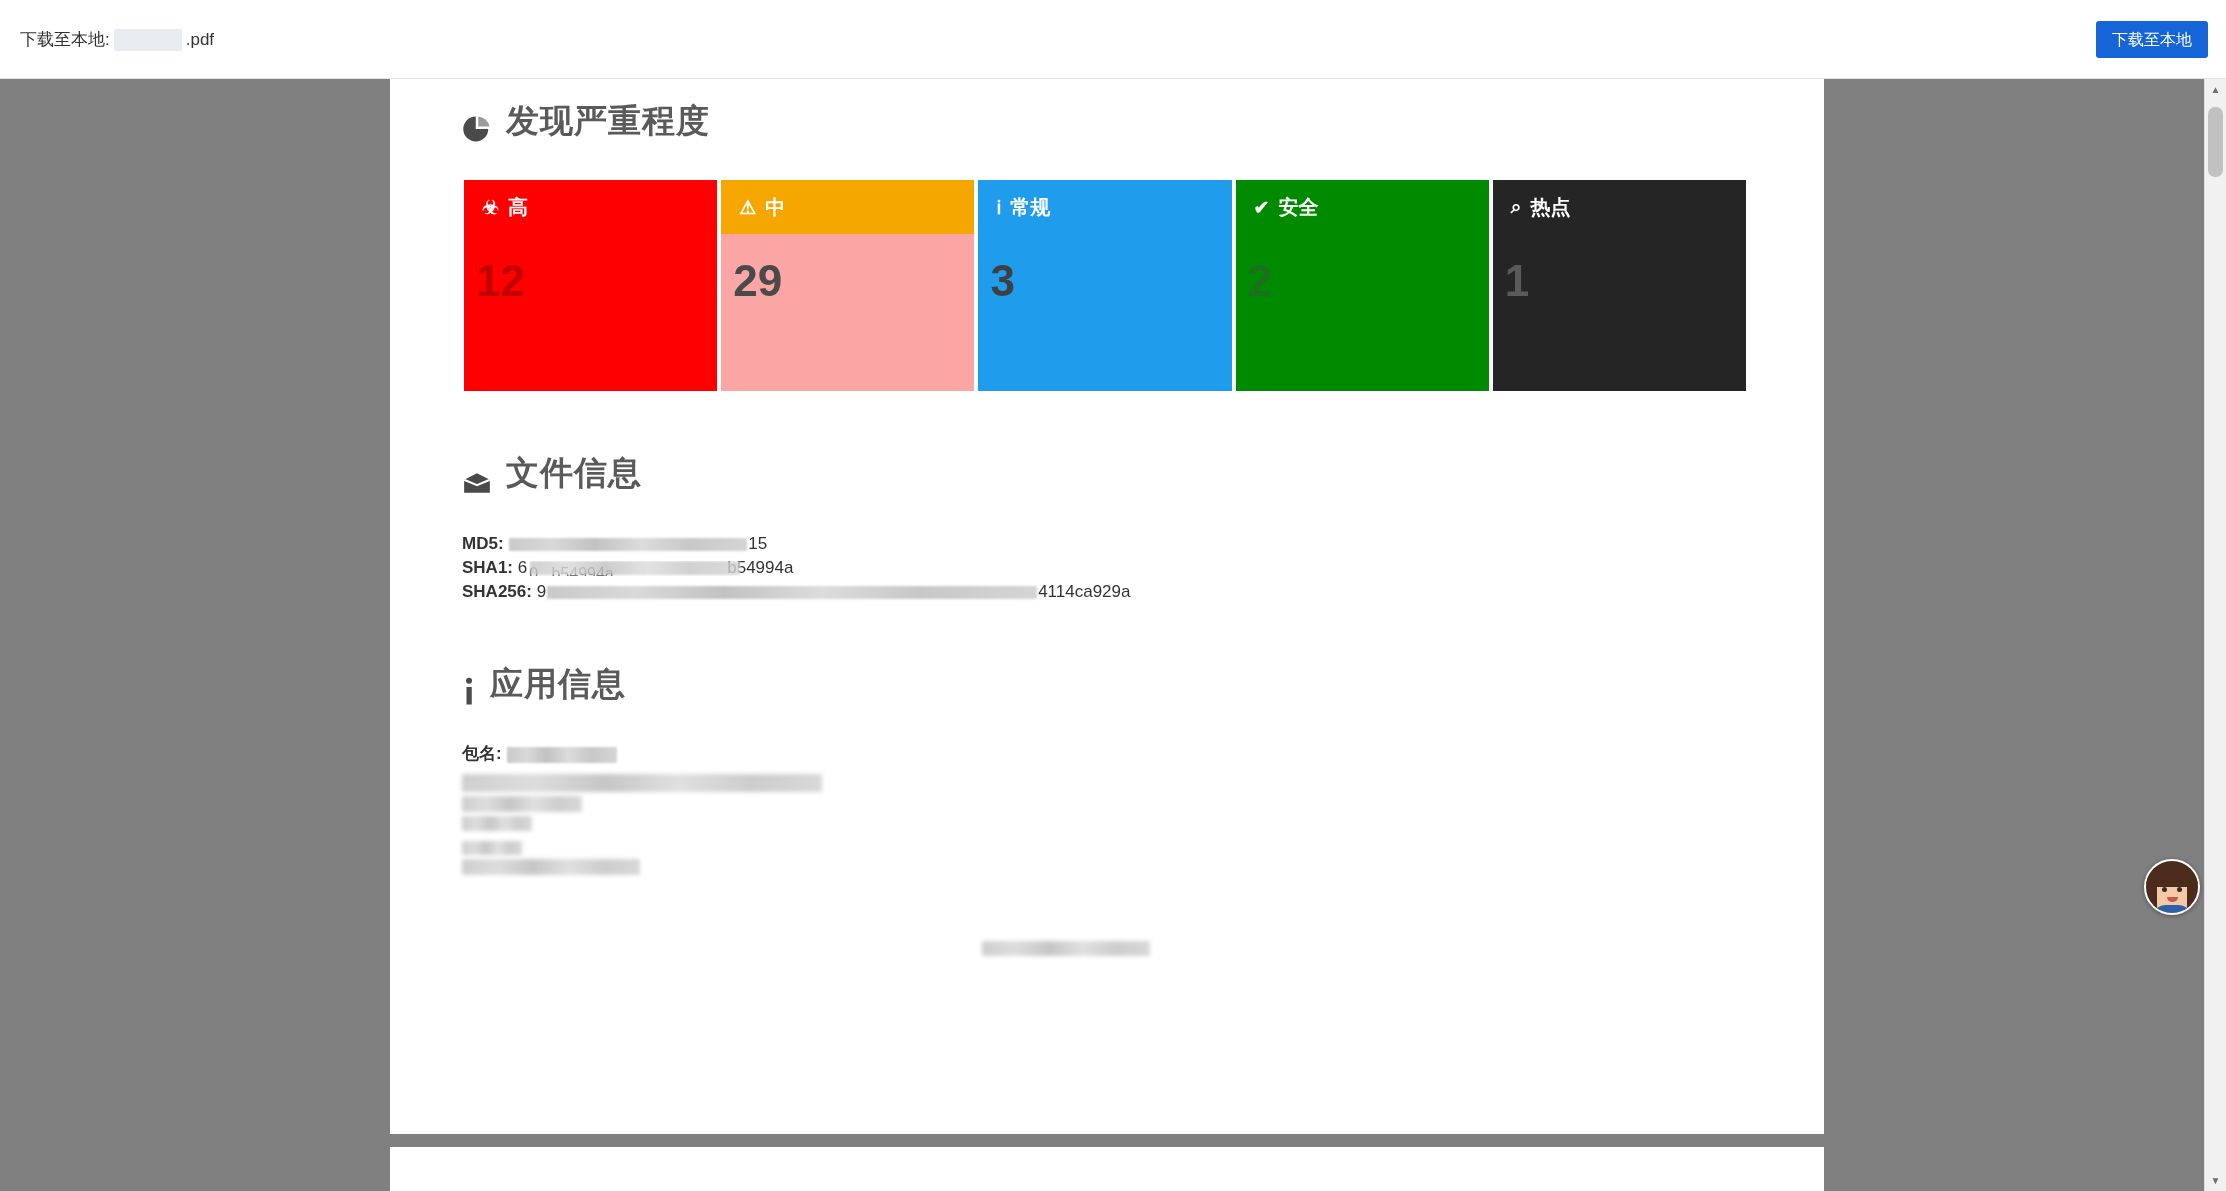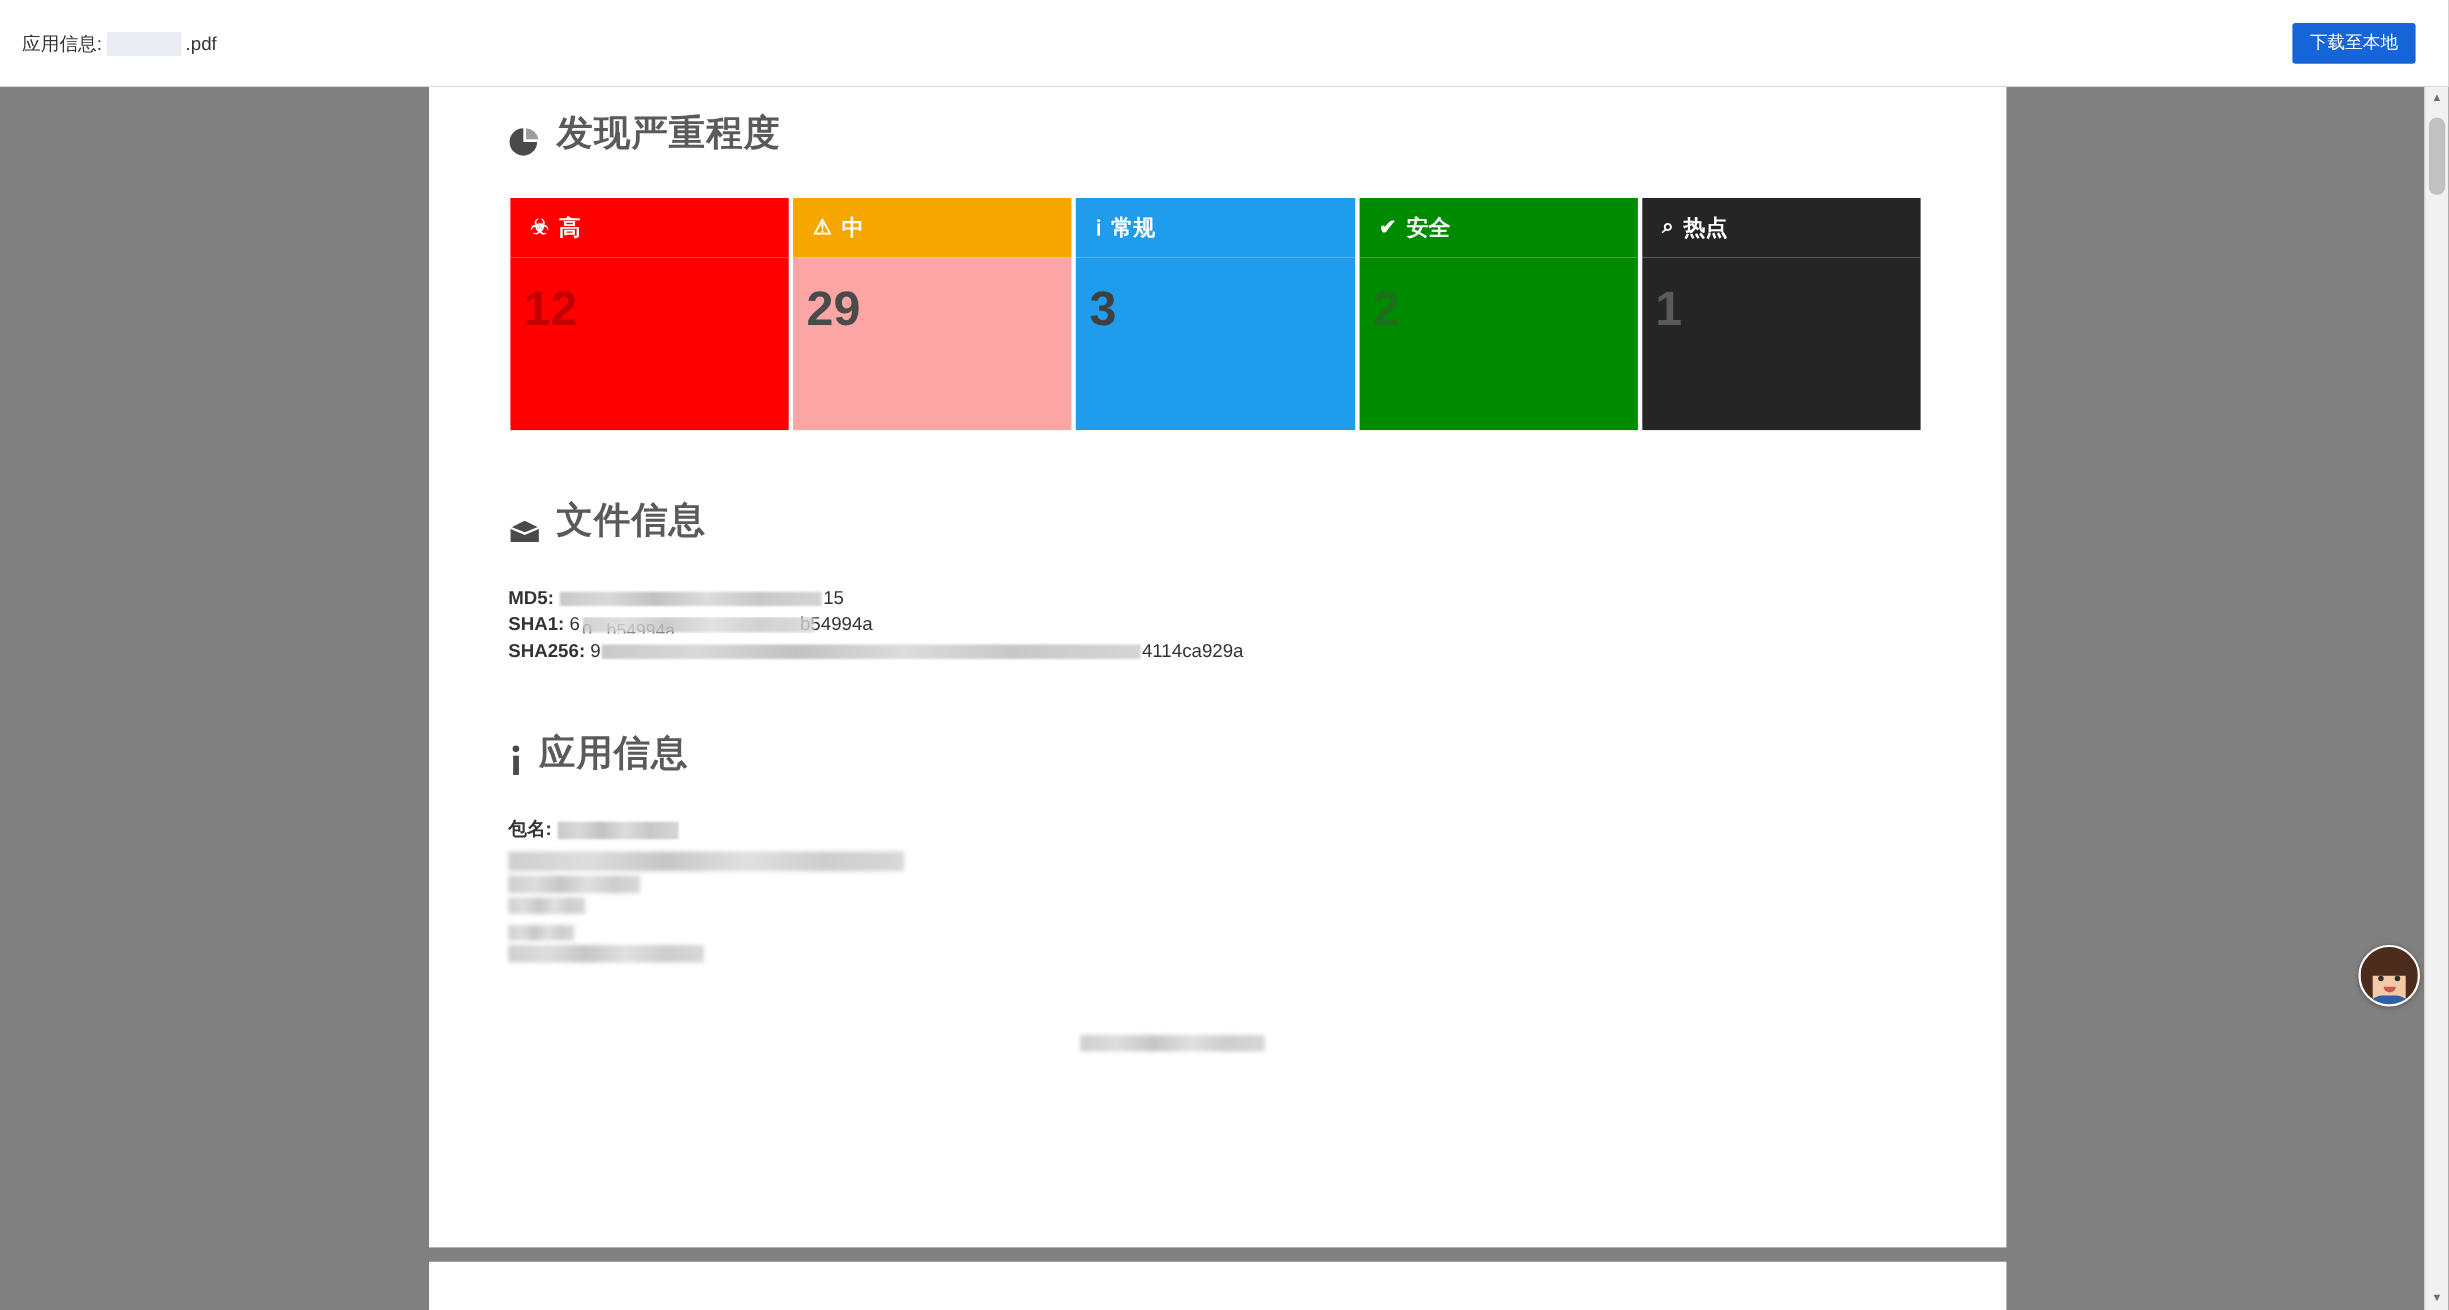--- a/index.html
+++ b/index.html
@@ -42,21 +42,21 @@
     background: #e9edf2;
     margin: 0 4px;
     border-radius: 2px;
   }
   .file-ext {
     font-size: 17px;
     color: #333333;
   }
   .download-btn {
     position: absolute;
-    right: 30px;
+    right: 18px;
     top: 21px;
     background: #1565d8;
     color: #ffffff;
     font-size: 16px;
     padding: 9px 16px;
     border: none;
     border-radius: 3px;
     cursor: pointer;
     line-height: 1.2;
   }
@@ -268,21 +268,21 @@
     width: 40px; height: 14px;
     background: #2f5fa8;
     border-radius: 14px 14px 0 0;
   }
 </style>
 </head>
 <body>
 
 <div class="topbar">
   <div class="topbar-left">
-    <span class="file-label">应用信息:</span>
+    <span class="file-label">下载至本地:</span>
     <span class="file-redact"></span>
     <span class="file-ext">.pdf</span>
   </div>
   <button class="download-btn">下载至本地</button>
 </div>
 
 <div class="viewer">
 
   <div class="page">
     <div class="content">

